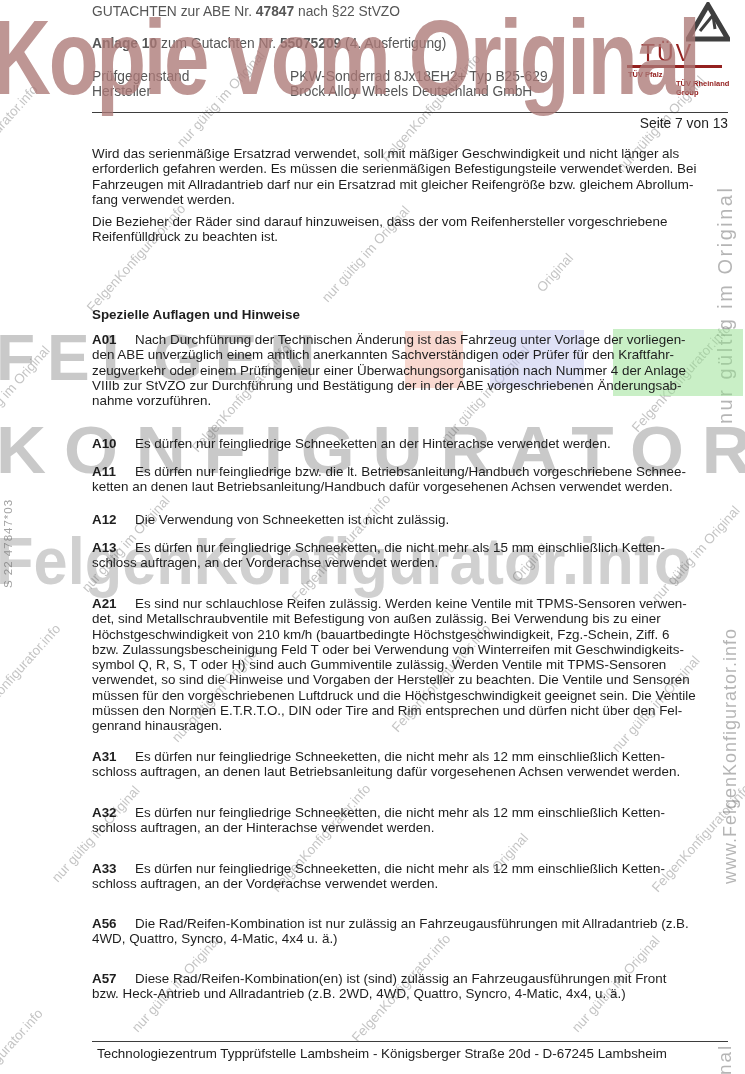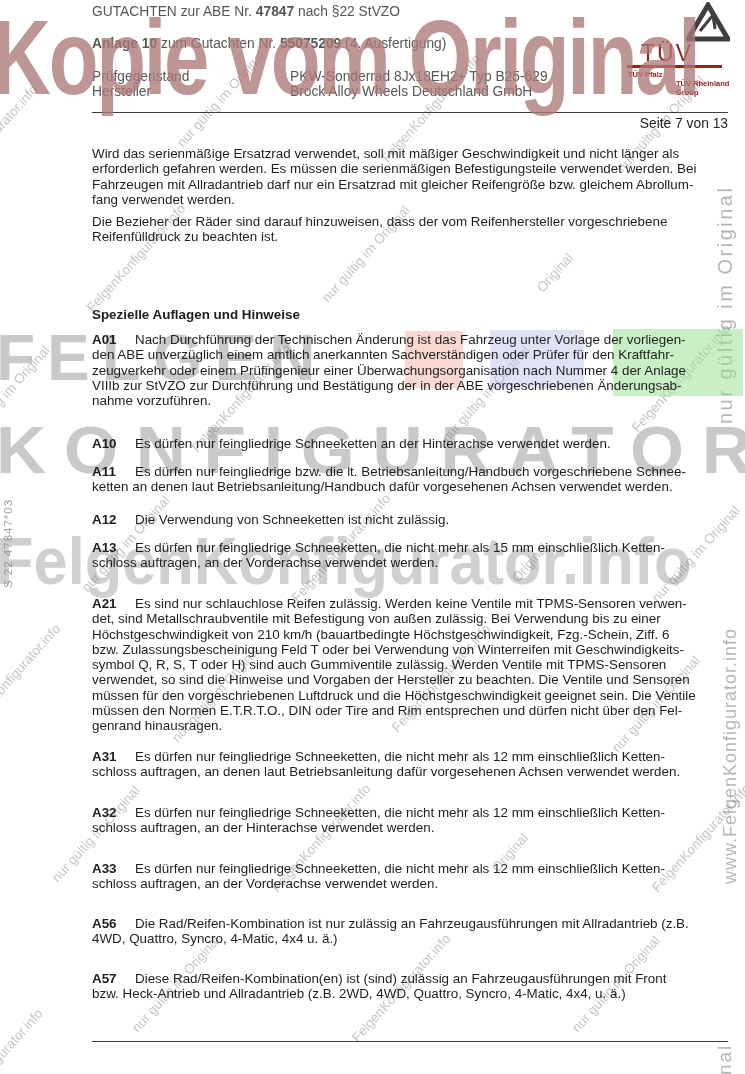--- a/index.html
+++ b/index.html
@@ -148,20 +148,21 @@
 schloss auftragen, an denen laut Betriebsanleitung dafür vorgesehenen Achsen verwendet werden.</span></div>
     <div class="blk" style="top:805px"><span class="code">A32</span><span class="pre">Es dürfen nur feingliedrige Schneeketten, die nicht mehr als 12 mm einschließlich Ketten-
 schloss auftragen, an der Hinterachse verwendet werden.</span></div>
     <div class="blk" style="top:861px"><span class="code">A33</span><span class="pre">Es dürfen nur feingliedrige Schneeketten, die nicht mehr als 12 mm einschließlich Ketten-
 schloss auftragen, an der Vorderachse verwendet werden.</span></div>
     <div class="blk" style="top:916px"><span class="code">A56</span><span class="pre">Die Rad/Reifen-Kombination ist nur zulässig an Fahrzeugausführungen mit Allradantrieb (z.B.
 4WD, Quattro, Syncro, 4-Matic, 4x4 u. ä.)</span></div>
     <div class="blk" style="top:971px"><span class="code">A57</span><span class="pre">Diese Rad/Reifen-Kombination(en) ist (sind) zulässig an Fahrzeugausführungen mit Front
 bzw. Heck-Antrieb und Allradantrieb (z.B. 2WD, 4WD, Quattro, Syncro, 4-Matic, 4x4, u. ä.)</span></div>
 
+    <div class="blk footer-text" style="top:1046px;left:5px">Technologiezentrum Typprüfstelle Lambsheim - Königsberger Straße 20d - D-67245 Lambsheim</div>
   </div>
 
   <div class="rule" style="top:112px"></div>
   <div class="pageinfo">Seite 7 von 13</div>
   <div class="rule" style="top:1041px"></div>
 
   <div class="kopie" style="color: rgb(172, 121, 119);">Kopie vom Original</div>
 
 </div>
 

